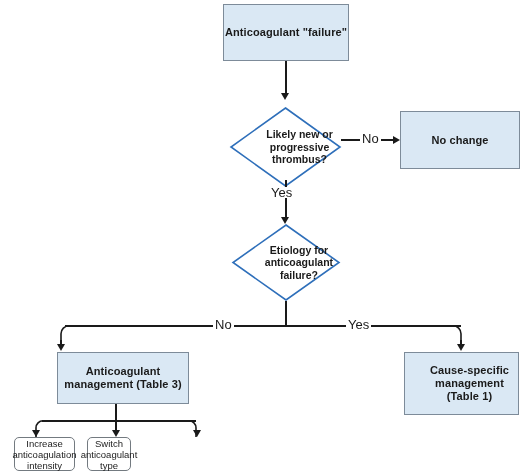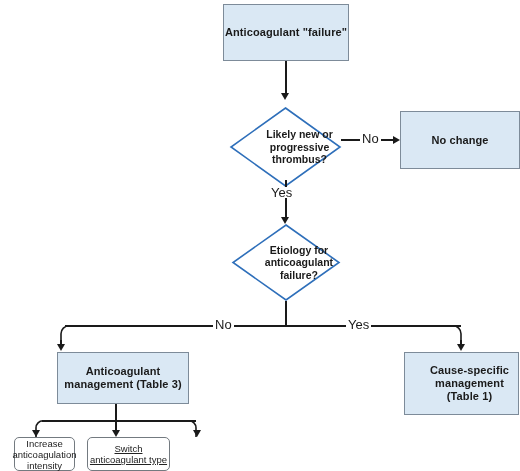--- a/index.html
+++ b/index.html
@@ -126,18 +126,18 @@
 
   <svg class="elbow" style="left:180px;top:415px;width:28px;height:26px;" width="28" height="26" viewBox="0 0 28 26">
     <path d="M 4 5.8 L 9 5.8 A 7 7 0 0 1 16 12.8 L 16 22"></path>
   </svg>
   <div class="arrow arrow-down" style="left:192.5px;top:430px;"></div>
 
   <div class="wbox" style="left:6px;top:437px;width:61px;height:34px;">
     <span>Increase anticoagulation intensity</span>
   </div>
 
-  <div class="wbox" style="left:79px;top:437px;width:83px;height:34px;text-decoration:underline;">
+  <div class="wbox" style="left:79px;top:437px;width:44px;height:34px;">
     <span>Switch anticoagulant type</span>
   </div>
 
 
 </div>
 
 </body></html>

